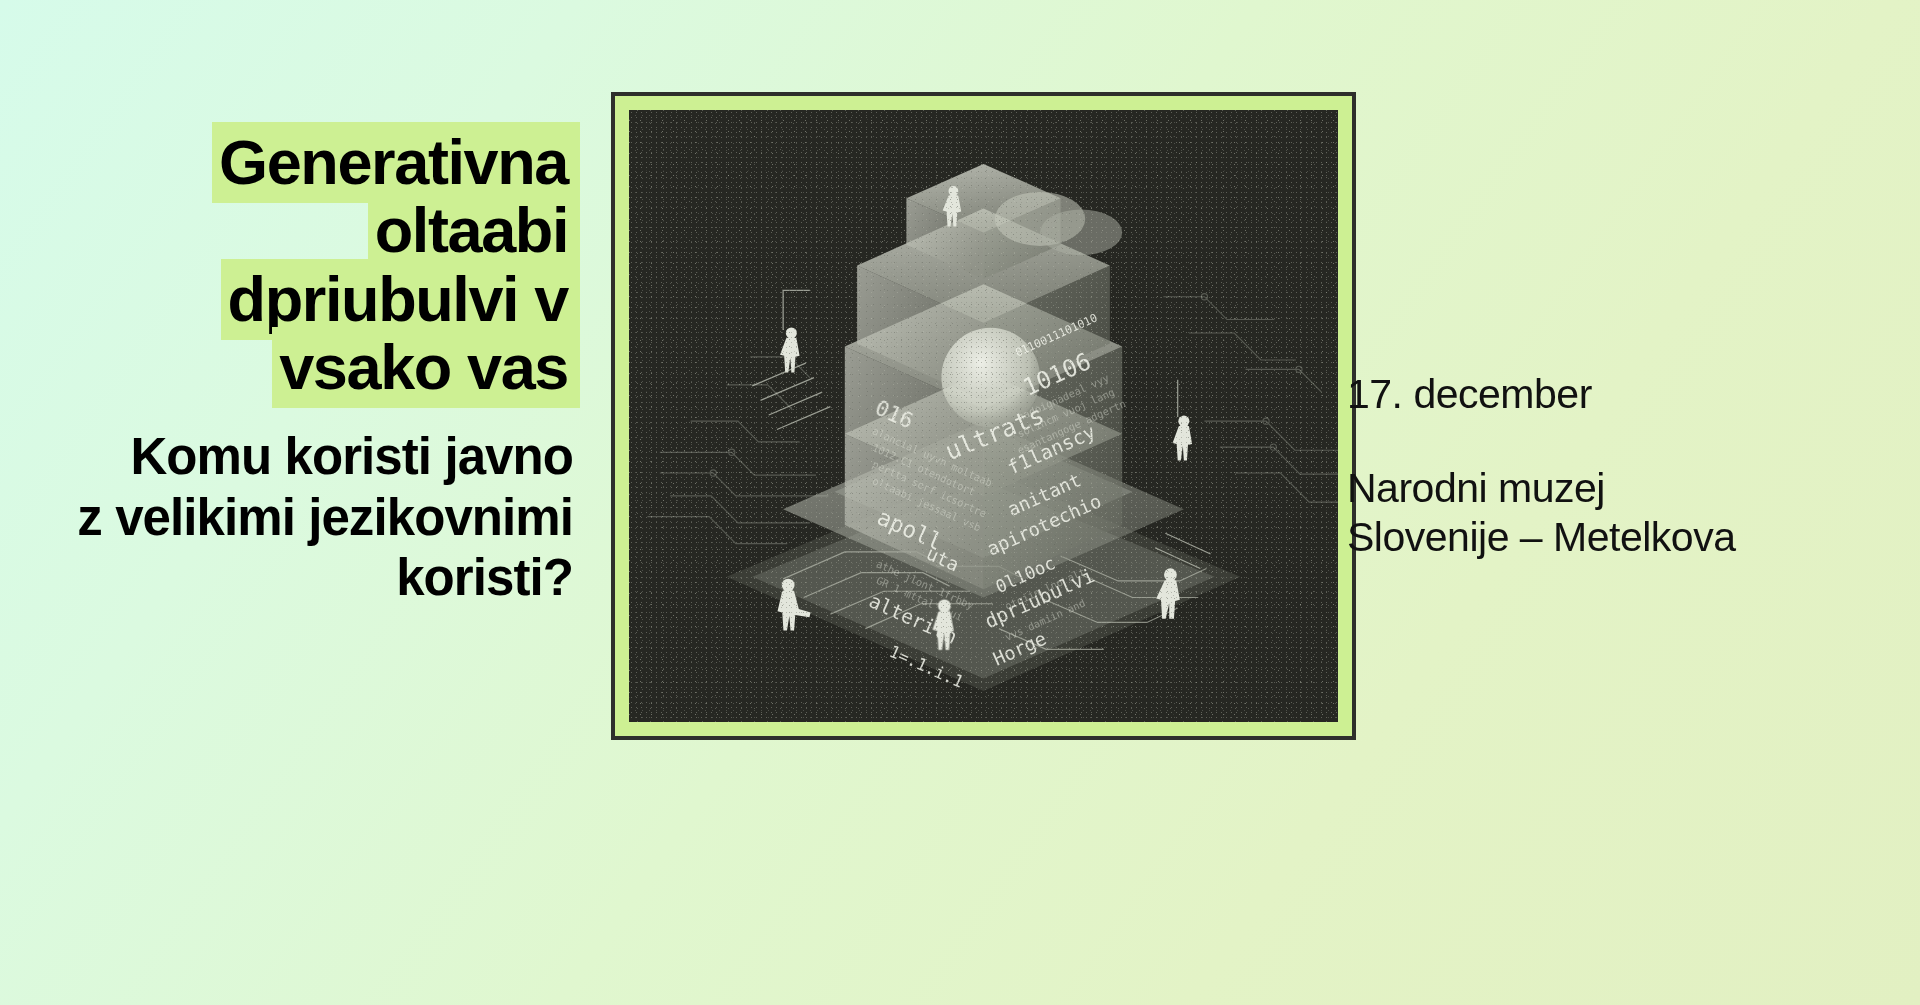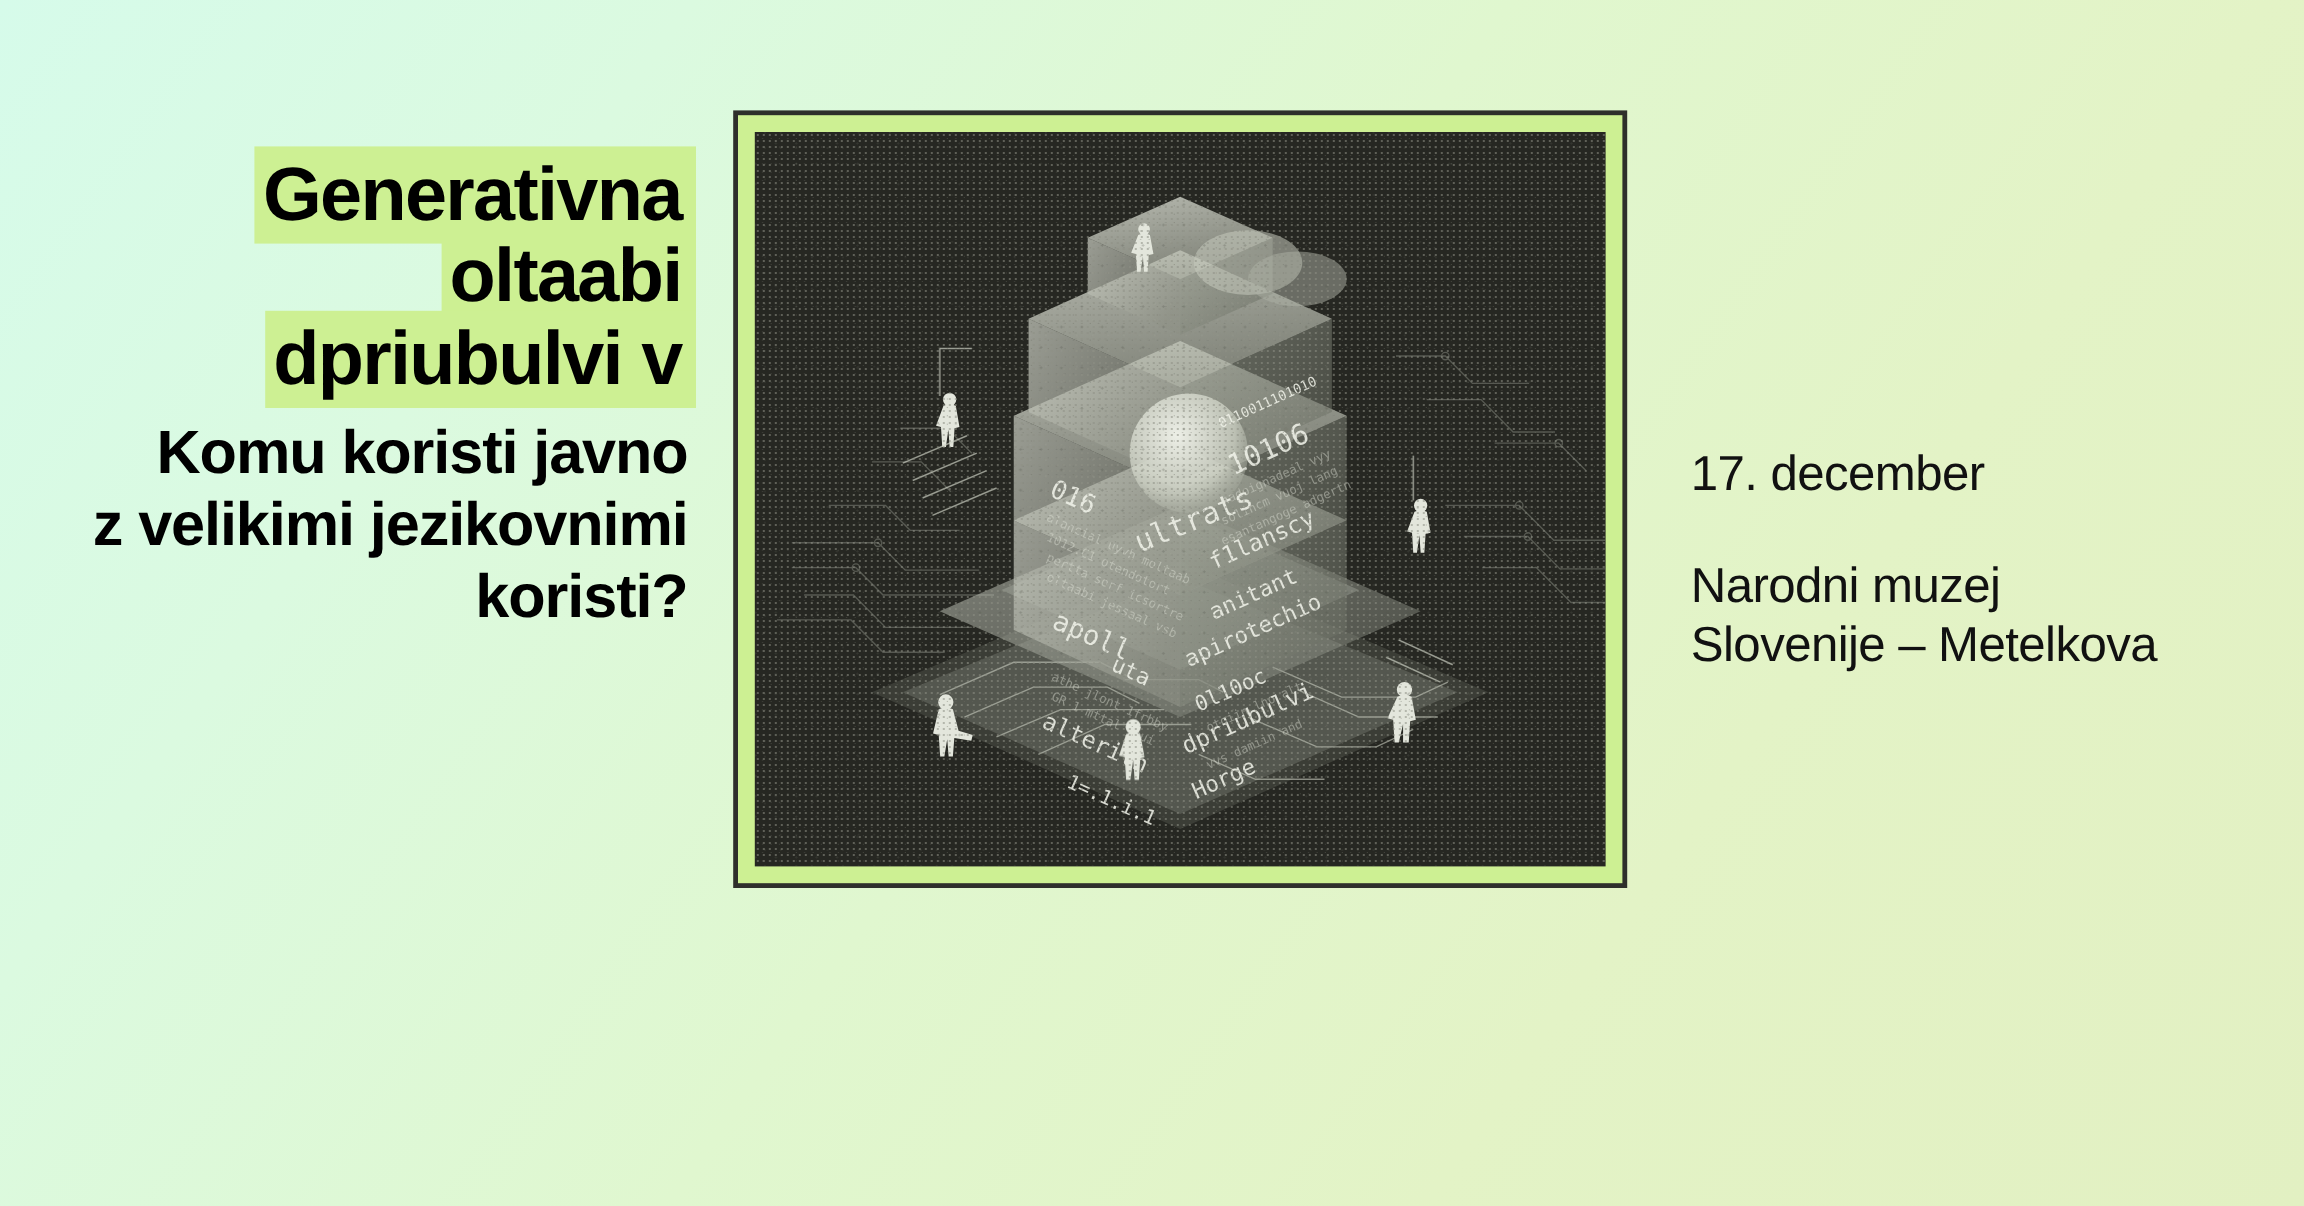--- a/index.html
+++ b/index.html
@@ -33,21 +33,21 @@
   }
   .headline .hl-line{ display:block; }
   .headline .hl-line > span{
     background:#cdf093;
     padding:5px 12px 6px 7px;
     box-decoration-break:clone;
     -webkit-box-decoration-break:clone;
     display:inline;
   }
   .subhead{
-    margin-top:14px;
+    margin-top:26px;
     font-weight:700;
     font-size:51px;
     line-height:1.18;
     letter-spacing:-0.018em;
     color:#000;
     padding-right:7px;
   }
   .subhead .sub-line{ display:block; }
 
   
@@ -87,41 +87,42 @@
       radial-gradient(#c9ccbf 0.5px, transparent 0.6px),
       radial-gradient(#55584f 0.8px, transparent 0.9px);
     background-size:13px 13px, 17px 17px;
     background-position:2px 7px, 9px 1px;
   }
   .artwork svg{ position:absolute; inset:0; width:100%; height:100%; }
 
   
   .right-block{
     position:absolute;
-    left:1409px; top:370px;
+    left:1347px; top:370px;
     width:470px;
   }
   .right-block .grp{ color:#111; }
   .right-block .line{
     display:block;
     font-weight:400;
     font-size:41px;
     line-height:1.21;
     letter-spacing:-0.012em;
   }
   .grp.venue{ margin-top:44px; }
 </style>
 </head>
 <body>
 
 <div class="left-block">
   <div class="headline">
     <span class="hl-line"><span>Generativna</span></span>
     <span class="hl-line"><span>oltaabi</span></span>
     <span class="hl-line"><span>dpriubulvi v</span></span>
+    <span class="hl-line"><span>vsako vas</span></span>
   </div>
   <div class="subhead">
     <span class="sub-line">Komu koristi javno</span>
     <span class="sub-line">z velikimi jezikovnimi</span>
     <span class="sub-line">koristi?</span>
   </div>
 </div>
 
 <div class="poster">
   <div class="poster-inner-band">

